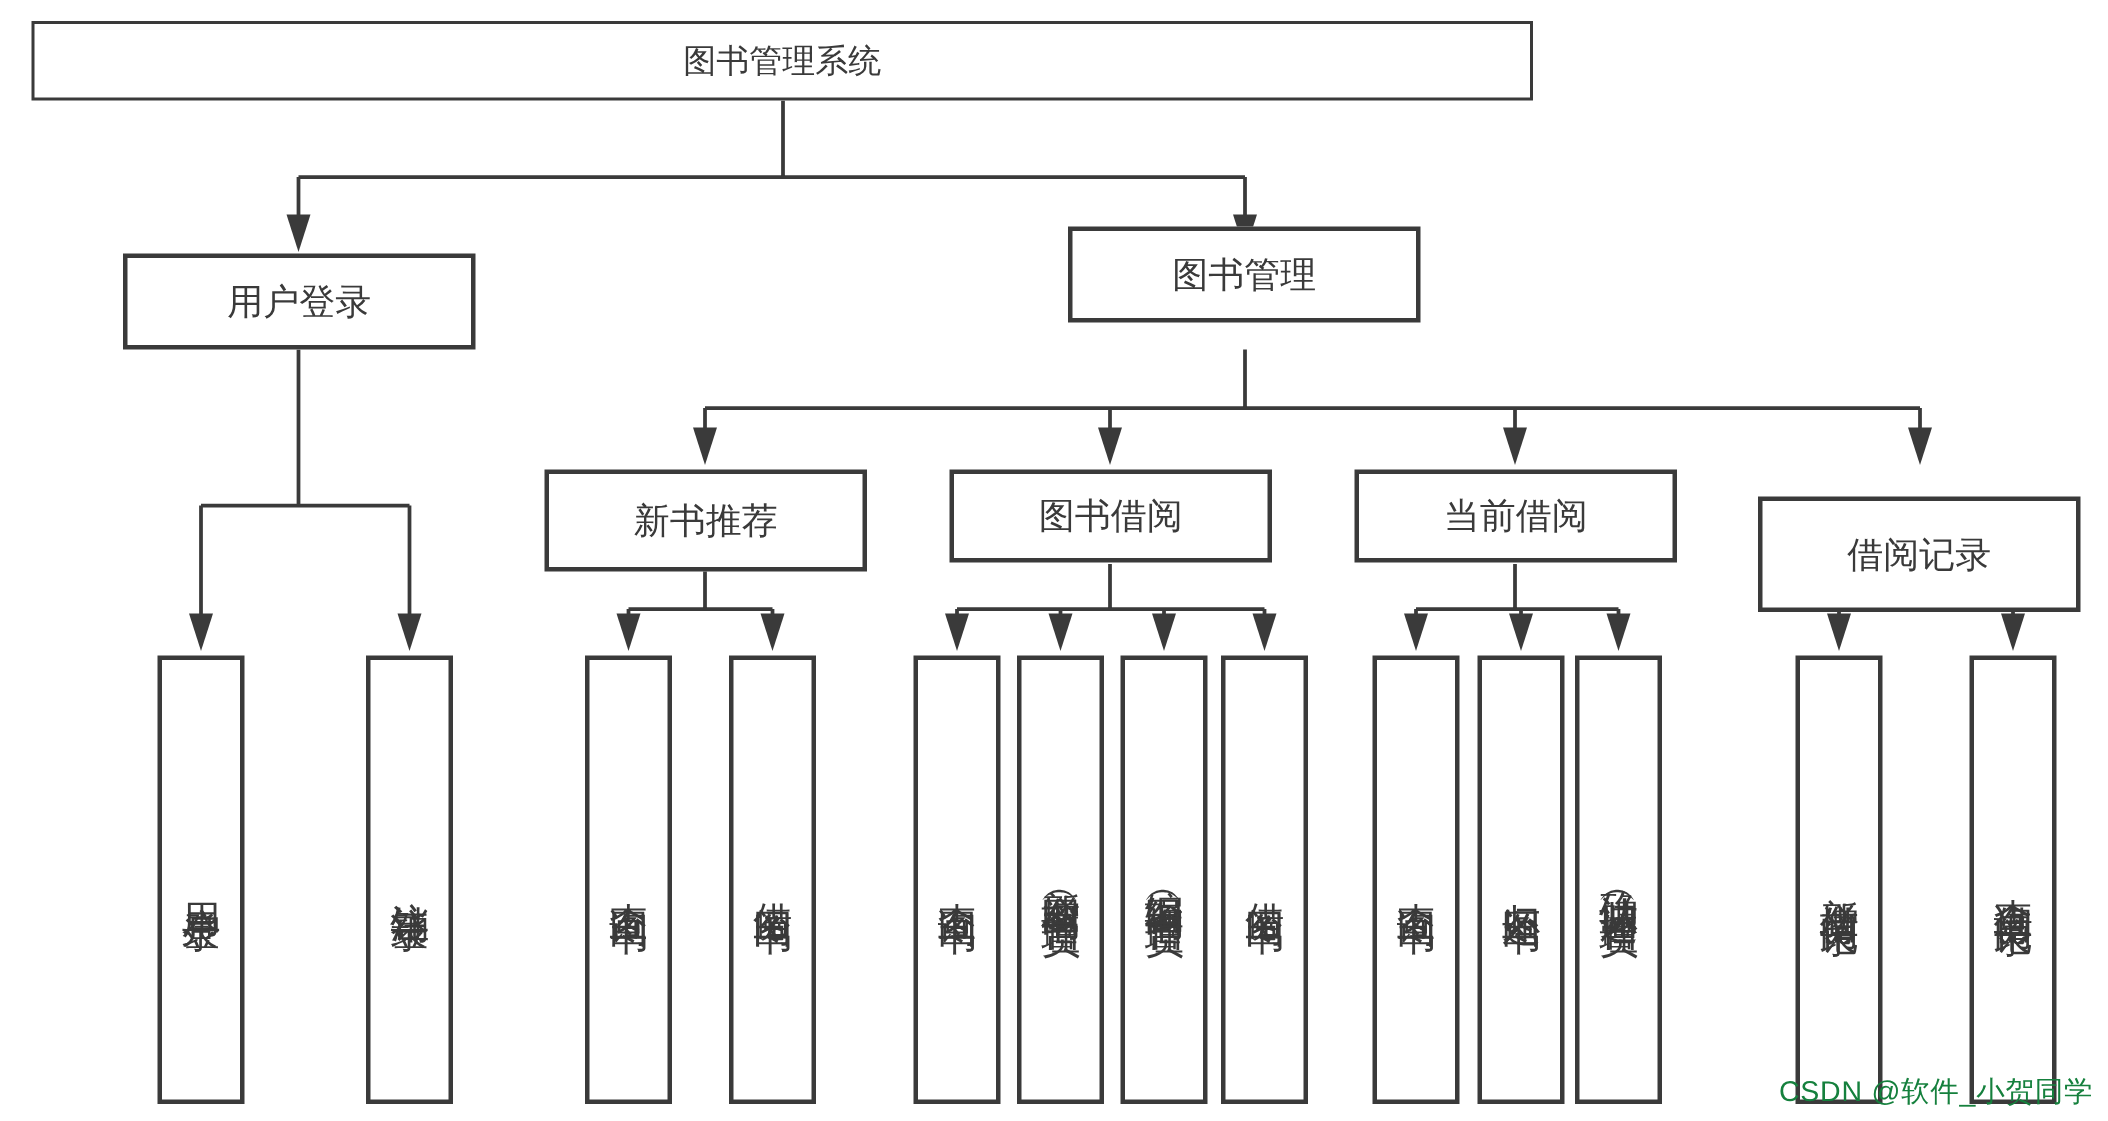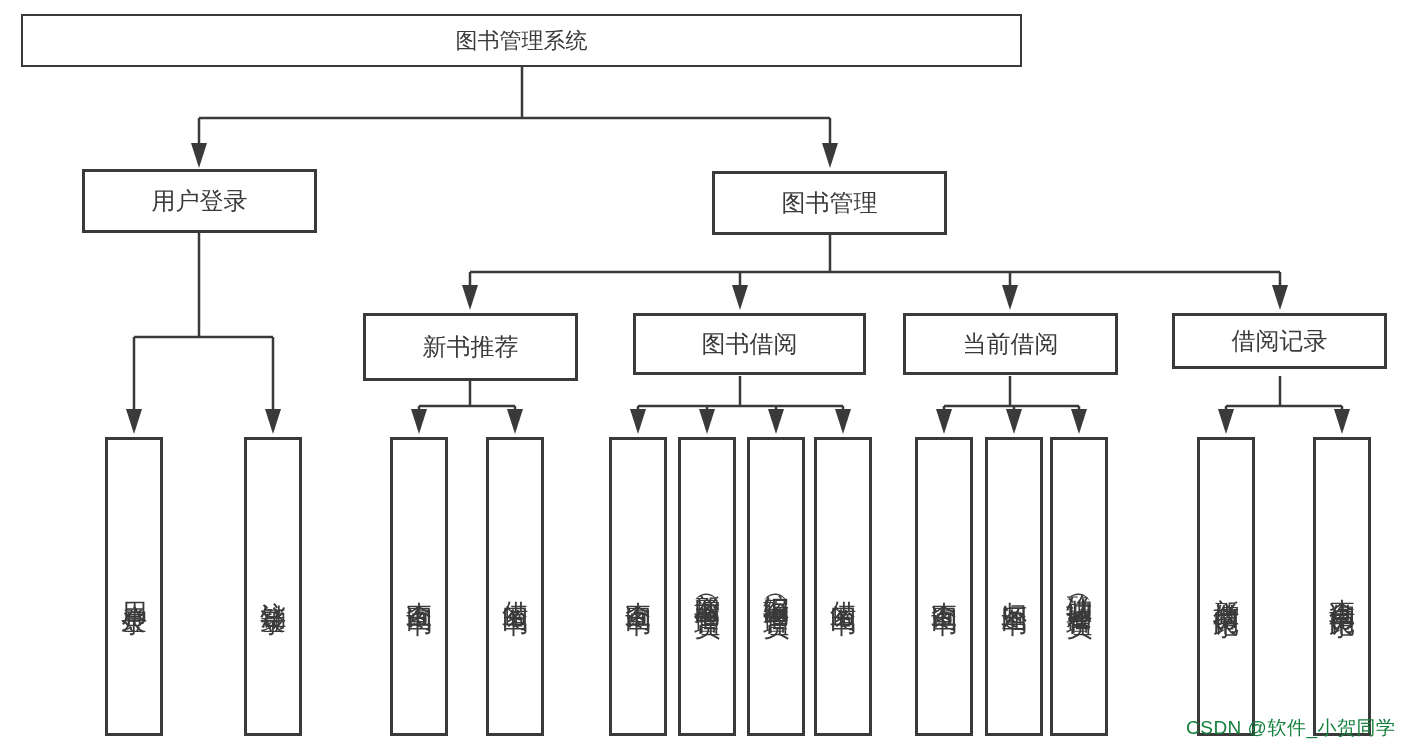--- a/index.html
+++ b/index.html
@@ -96,26 +96,26 @@
     <g>
       <path d="M1280 376 V406 M1226 406 H1342 M1226 406 V413 M1342 406 V413"></path>
       <polygon points="1218,409 1234,409 1226,434"></polygon>
       <polygon points="1334,409 1350,409 1342,434"></polygon>
     </g>
   </svg>
 
   <div class="box root" style="left:21px; top:14px; width:1001px; height:53px;">图书管理系统</div>
 
   <div class="box l2" style="left:82px; top:169px; width:235px; height:64px;">用户登录</div>
-  <div class="box l2" style="left:712px; top:171px; width:235px; height:64px;">图书管理</div>
+  <div class="box l2" style="left:712px; top:151px; width:235px; height:64px;">图书管理</div>
 
   <div class="box l3" style="left:363px; top:313px; width:215px; height:68px;">新书推荐</div>
-  <div class="box l3" style="left:633px; top:313px; width:233px; height:62px;">图书借阅</div>
+  <div class="box l3" style="left:633px; top:313px; width:215px; height:62px;">图书借阅</div>
   <div class="box l3" style="left:903px; top:313px; width:215px; height:62px;">当前借阅</div>
-  <div class="box l3" style="left:1172px; top:313px; width:215px; height:56px;">借阅记录</div>
+  <div class="box l3" style="left:1172px; top:331px; width:215px; height:77px;">借阅记录</div>
 
   <div class="box leaf" style="left:105px; top:437px; width:58px; height:299px;">
     <span class="vlabel">用户登录</span>
   </div>
   <div class="box leaf" style="left:244px; top:437px; width:58px; height:299px;">
     <span class="vlabel">注销登录</span>
   </div>
 
   <div class="box leaf" style="left:390px; top:437px; width:58px; height:299px;">
     <span class="vlabel">查询图书</span>

